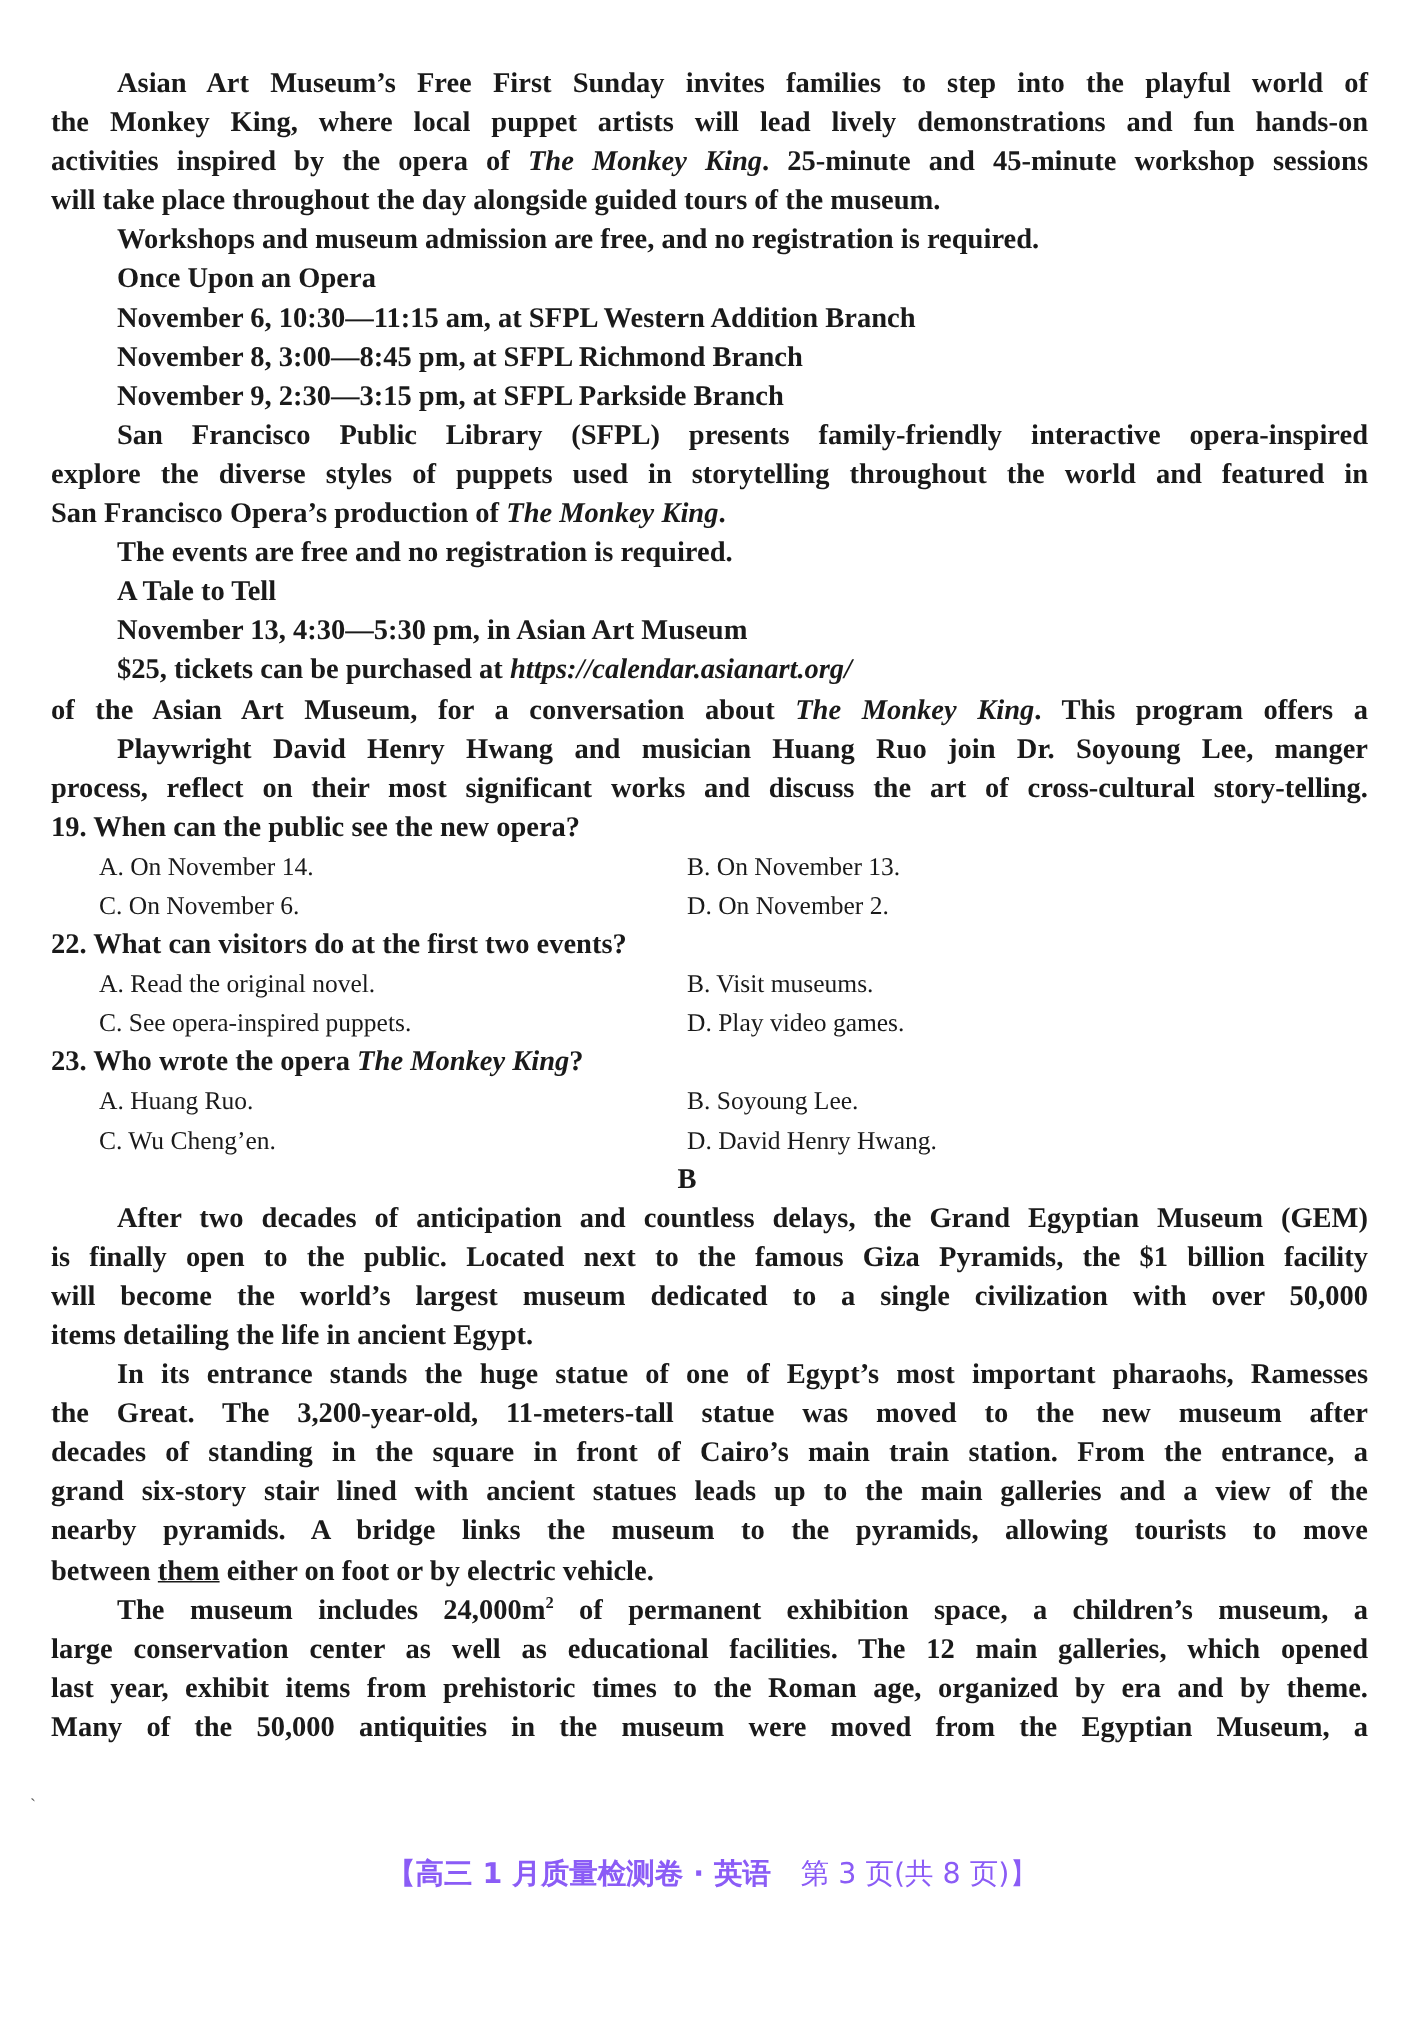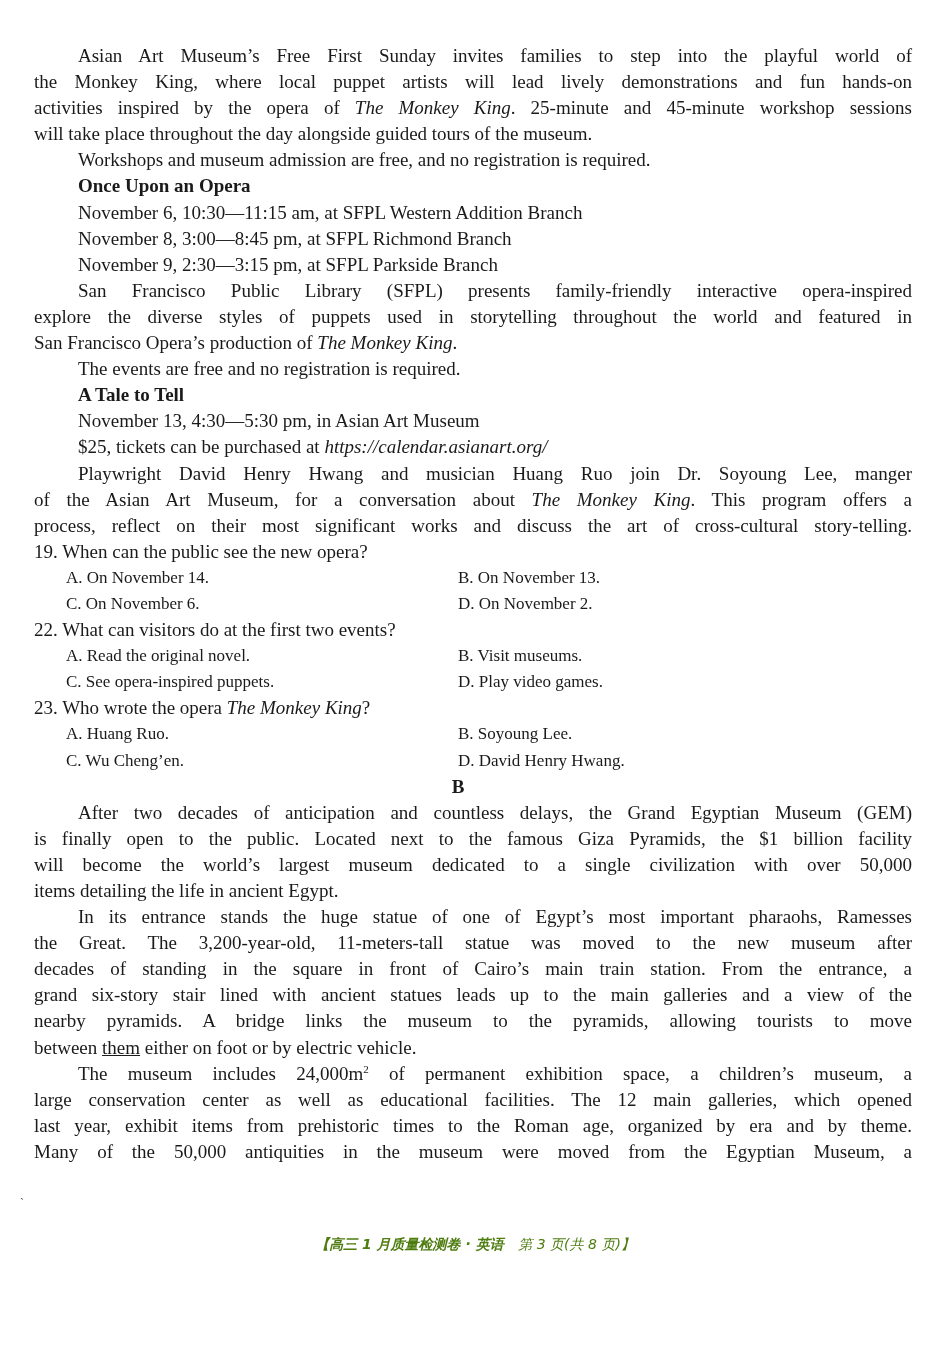--- a/index.html
+++ b/index.html
@@ -4,37 +4,36 @@
 <style>
   html, body { margin: 0; padding: 0; background: #ffffff; }
   body {
     width: 950px; height: 1345px; position: relative; overflow: hidden;
     font-family: "Liberation Serif", "DejaVu Serif", serif;
     color: #1a1a1a;
   }
   .page { position: absolute; left: 34px; top: 43px; width: 878px; }
   .line {
     font-size: 19px; line-height: 26.1px; height: 26.1px;
-    white-space: nowrap; text-align: justify; text-align-last: justify;
+    white-space: nowrap; text-align: justify; text-align-last: justify; font-weight: bold;
   }
   .line.last { text-align-last: left; }
   .indent { padding-left: 44px; }
   .heading { font-weight: bold; padding-left: 44px; text-align-last: left; }
   .plain { text-align-last: left; }
   i { font-style: italic; }
   .opts { display: flex; font-size: 17px; line-height: 26.1px; height: 26.1px; align-items: flex-end; }
   .opt-l { width: 424px; padding-left: 32px; box-sizing: border-box; }
   .opt-r { flex: 1; }
   .section { text-align: center; font-weight: bold; font-size: 19px; line-height: 26.1px; height: 26.1px; padding-right: 30px; }
   .ul { text-decoration: underline; }
   .footer {
     position: absolute; left: 0; width: 950px; top: 1236px;
-    text-align: center; font-family: "DejaVu Sans", sans-serif; font-size: 14px; font-weight: bold;
-    color: #4d7c0f;
-    font-style: italic;
+    text-align: center; font-family: "DejaVu Sans", sans-serif; font-size: 19px; font-weight: bold;
+    color: #8b5cf6;
   }
   .footer .light { font-weight: normal; }
   .tick { position: absolute; left: 20px; top: 1196px; font-size: 12px; color: #555; }
 </style>
 </head>
 <body>
 
 <div class="page">
 
   <div class="line indent">Asian Art Museum’s Free First Sunday invites families to step into the playful world of</div>
@@ -48,22 +47,22 @@
   <div class="line indent plain">November 8, 3:00—8:45 pm, at SFPL Richmond Branch</div>
   <div class="line indent plain">November 9, 2:30—3:15 pm, at SFPL Parkside Branch</div>
   <div class="line indent">San Francisco Public Library (SFPL) presents family-friendly interactive opera-inspired</div>
   <div class="line">explore the diverse styles of puppets used in storytelling throughout the world and featured in</div>
   <div class="line last"><span>San Francisco Opera’s production of </span><i>The Monkey King</i><span>.</span></div>
   <div class="line indent last">The events are free and no registration is required.</div>
 
   <div class="line heading">A Tale to Tell</div>
   <div class="line indent plain">November 13, 4:30—5:30 pm, in Asian Art Museum</div>
   <div class="line indent plain"><span>$25, tickets can be purchased at </span><i>https://calendar.asianart.org/</i></div>
+  <div class="line"><span>of the Asian Art Museum, for a conversation about </span><i>The Monkey King</i><span>. This program offers a</span></div>
   <div class="line indent">Playwright David Henry Hwang and musician Huang Ruo join Dr. Soyoung Lee, manger</div>
-  <div class="line"><span>of the Asian Art Museum, for a conversation about </span><i>The Monkey King</i><span>. This program offers a</span></div>
   <div class="line">process, reflect on their most significant works and discuss the art of cross-cultural story-telling.</div>
 
   <div class="line plain"><span>19.</span> <span>When can the public see the new opera?</span></div>
   <div class="opts">
     <div class="opt-l">A. On November 14.</div>
     <div class="opt-r">B. On November 13.</div>
   </div>
   <div class="opts">
     <div class="opt-l">C. On November 6.</div>
     <div class="opt-r">D. On November 2.</div>

